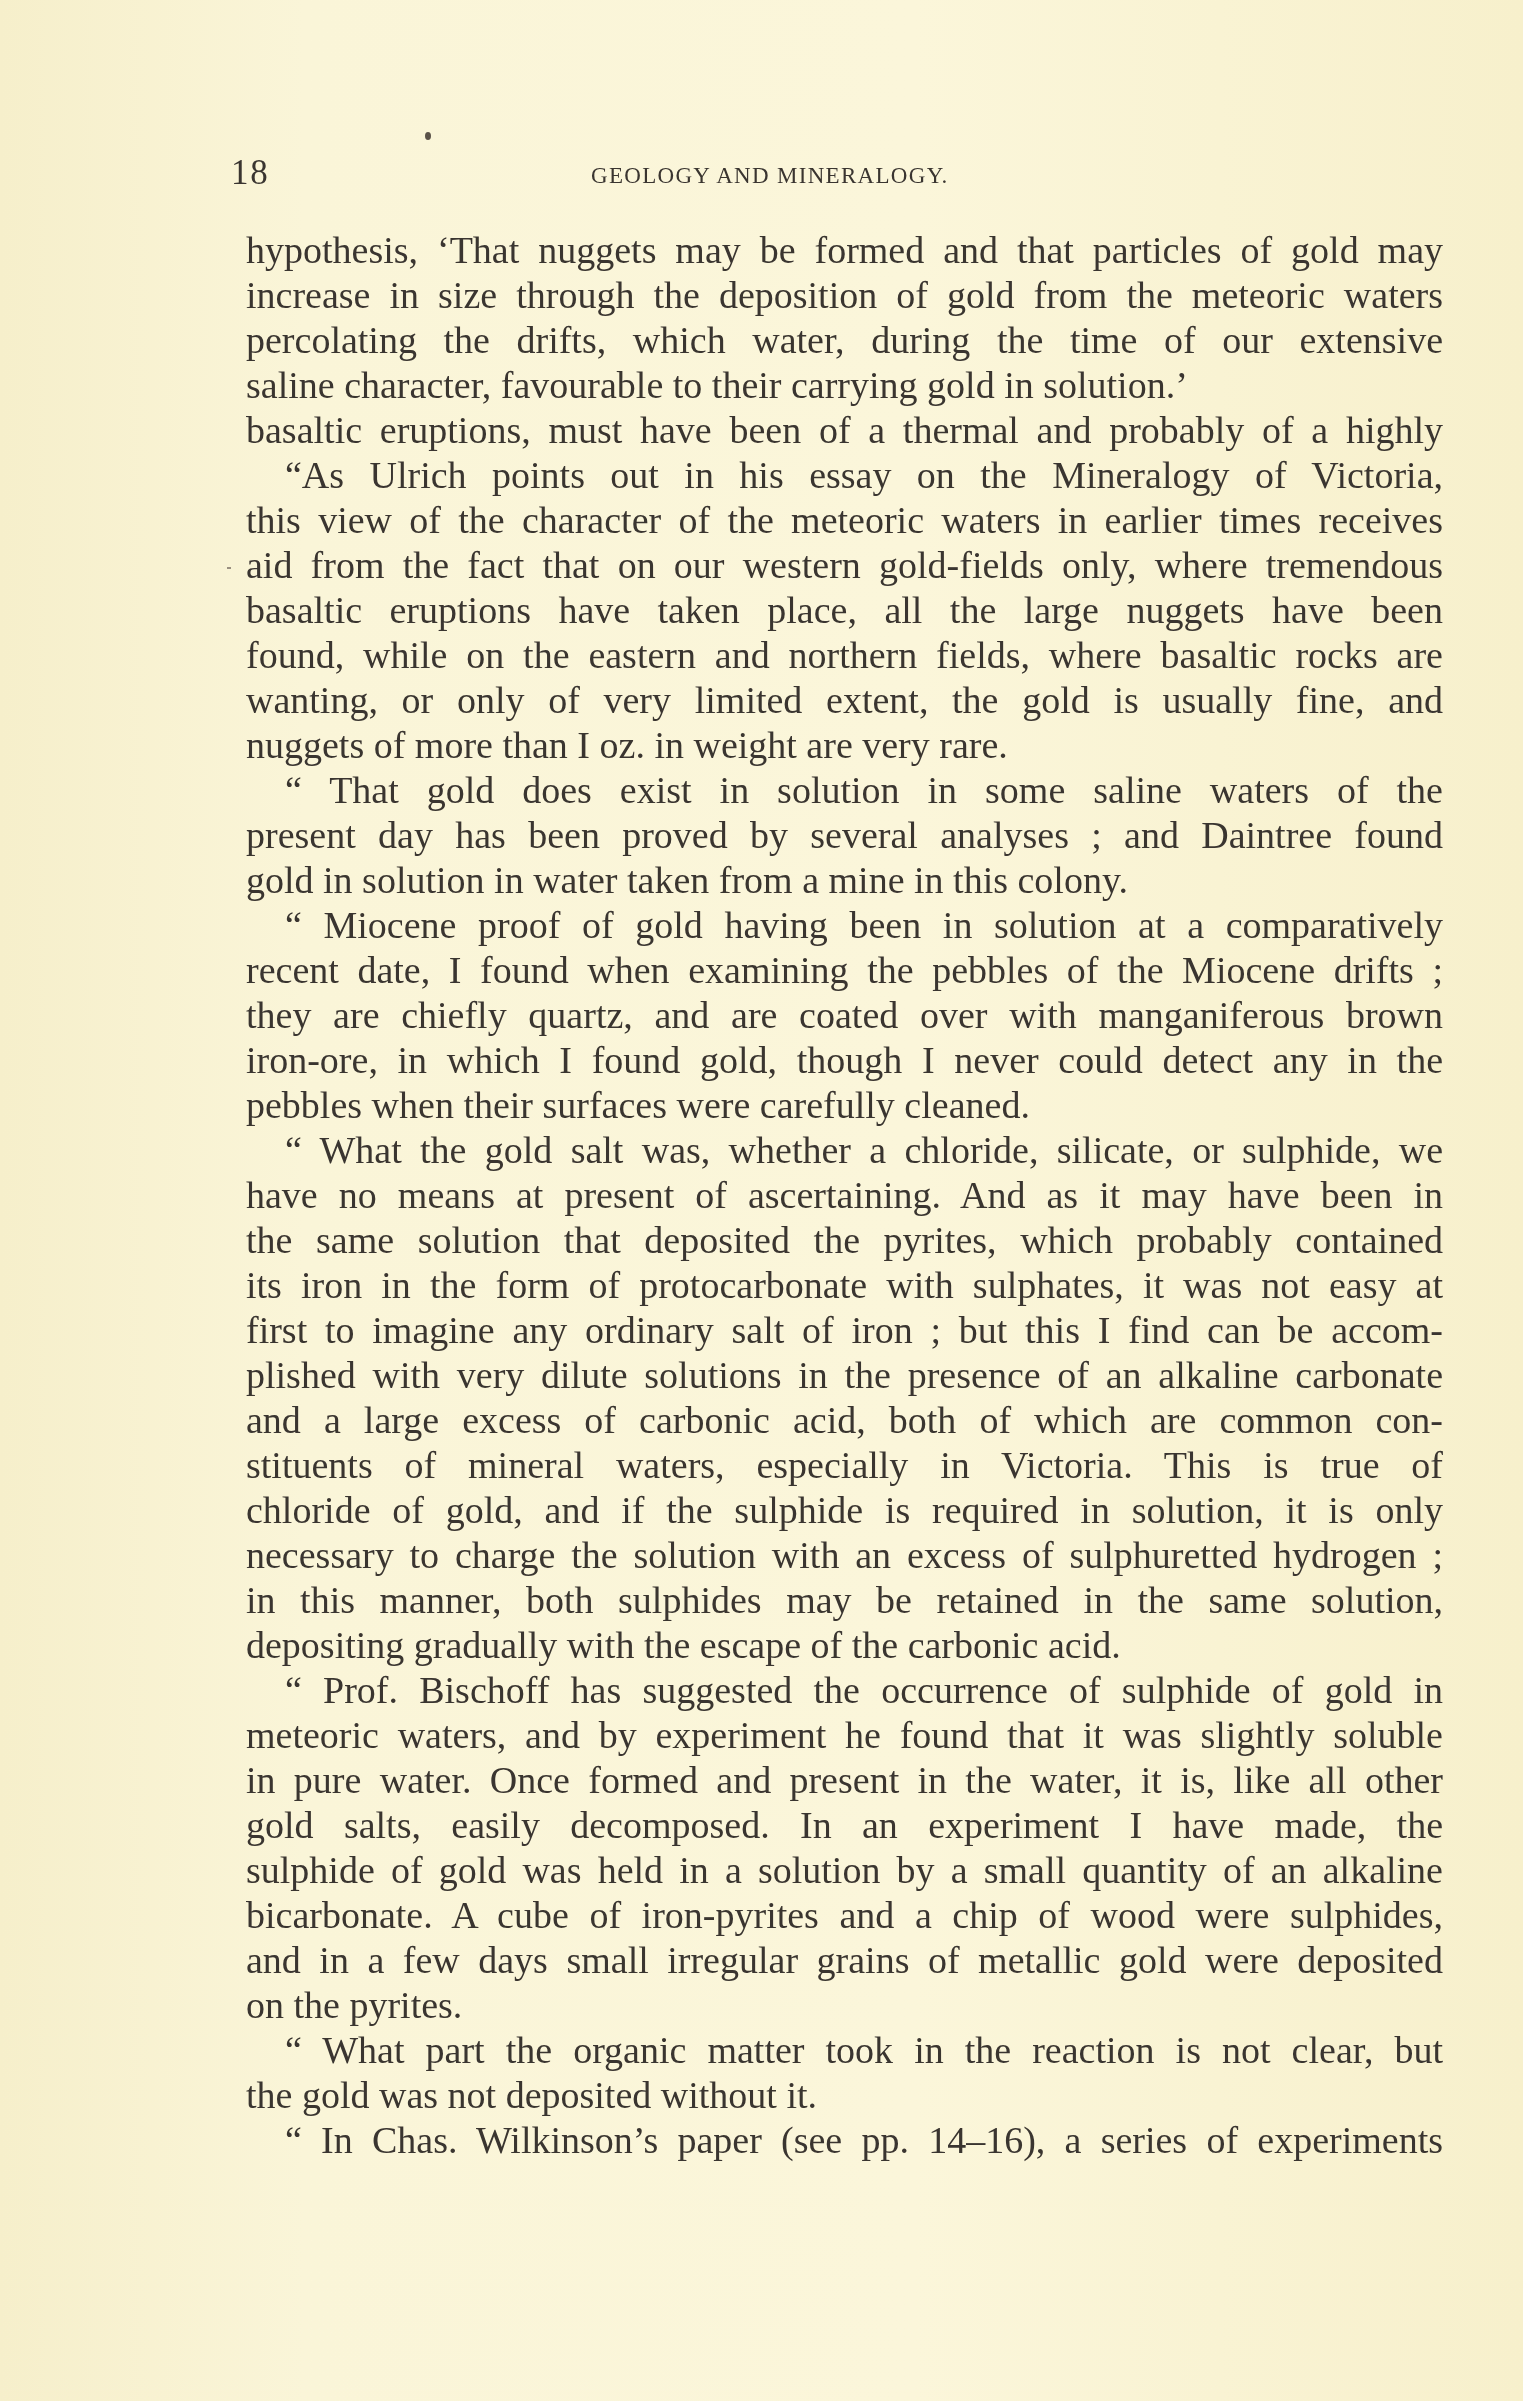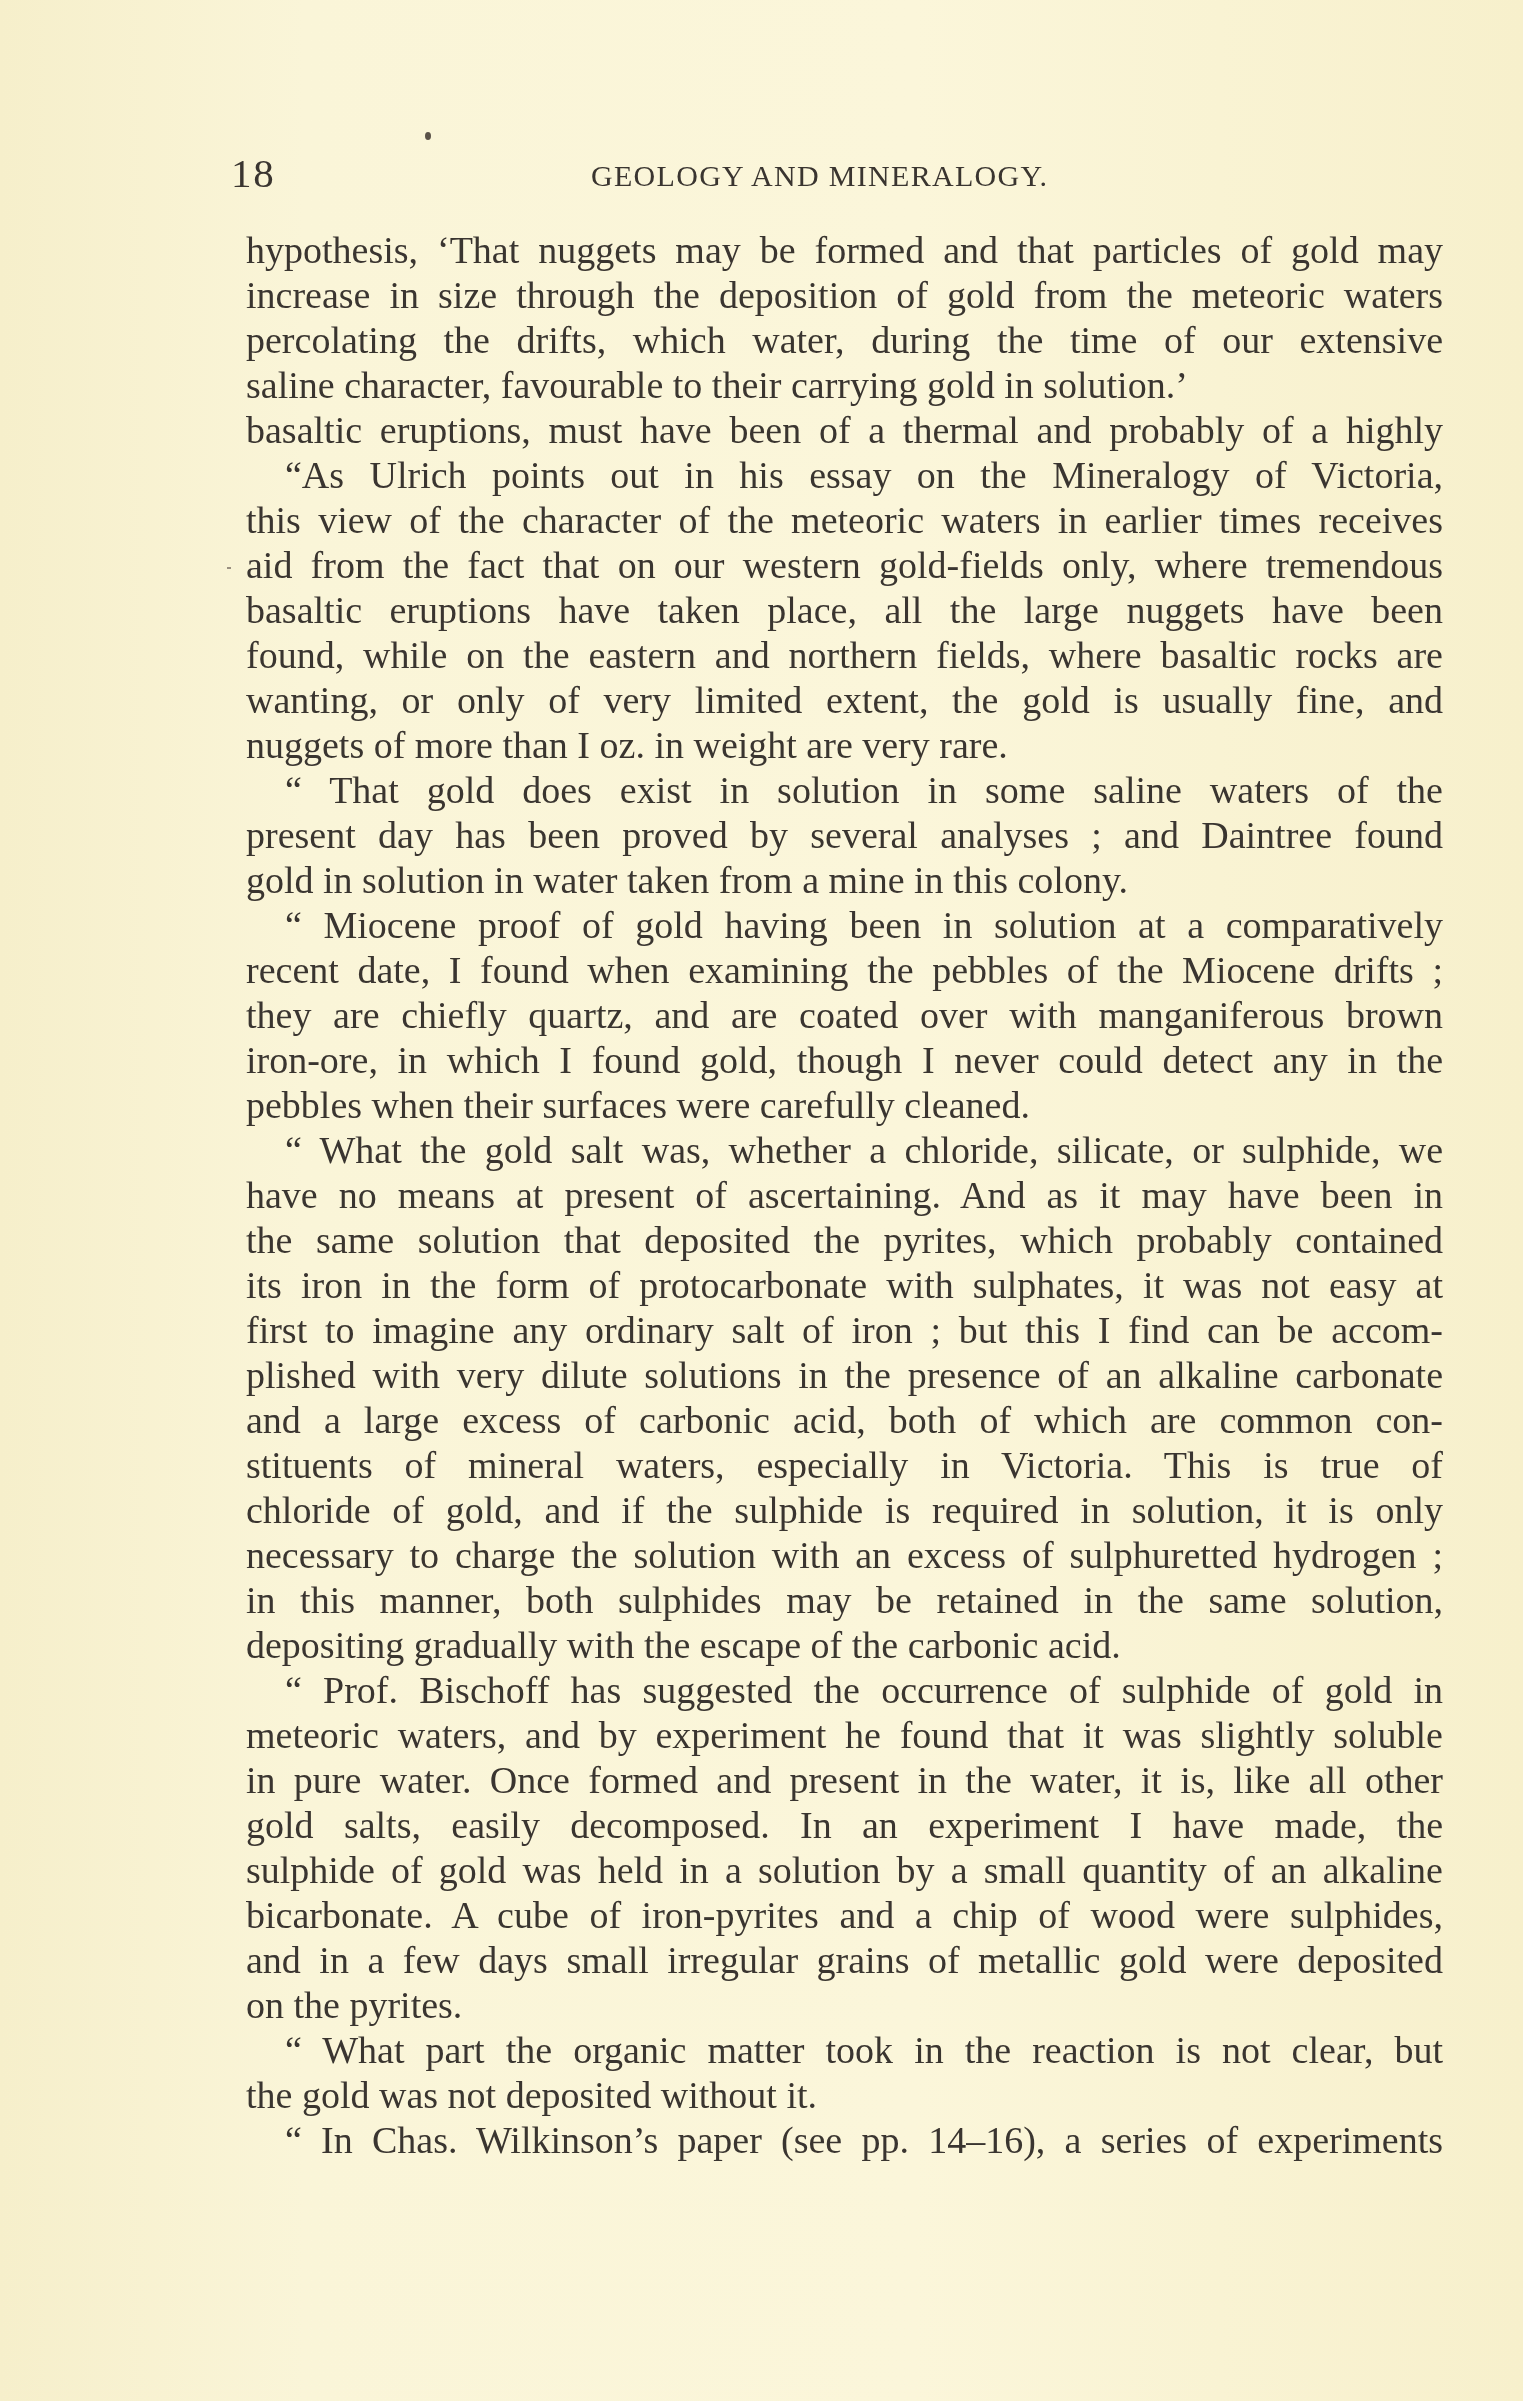--- a/index.html
+++ b/index.html
@@ -37,29 +37,29 @@
       position: absolute;
       top: 151px;
       left: 231px;
       width: 1212px;
       height: 44px;
     }
     .folio {
       position: absolute;
       left: 0;
       top: 0;
-      font-size: 41px;
+      font-size: 35px;
       letter-spacing: 1.8px;
       line-height: 44px;
     }
     .head-title {
       position: absolute;
       left: 360px;
       top: 7px;
-      font-size: 30px;
+      font-size: 23px;
       letter-spacing: 1.3px;
       line-height: 35px;
       text-transform: uppercase;
     }
     .text-block {
       position: absolute;
       left: 246px;
       top: 228px;
       width: 1197px;
       font-size: 38px;

